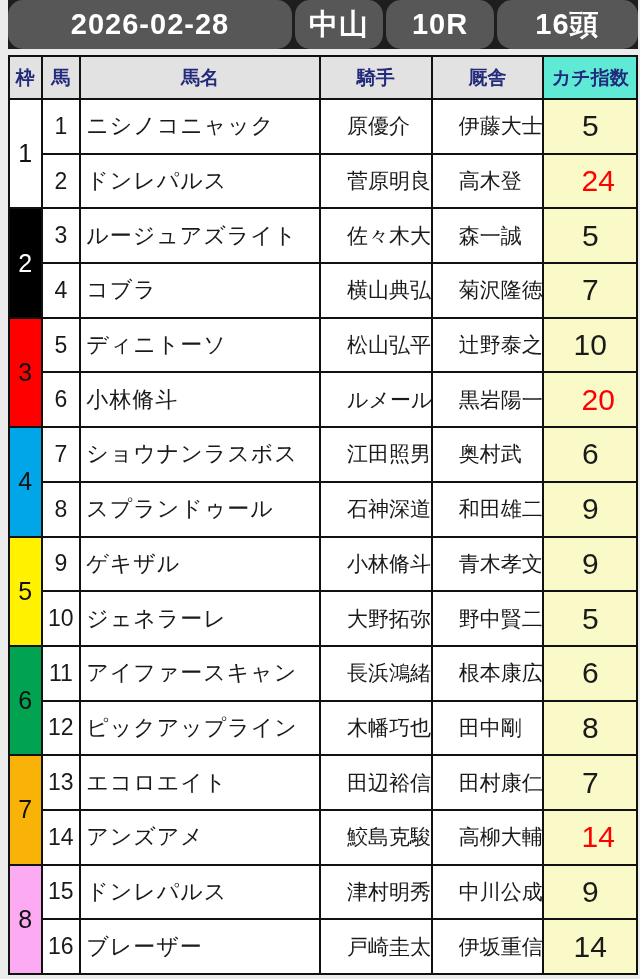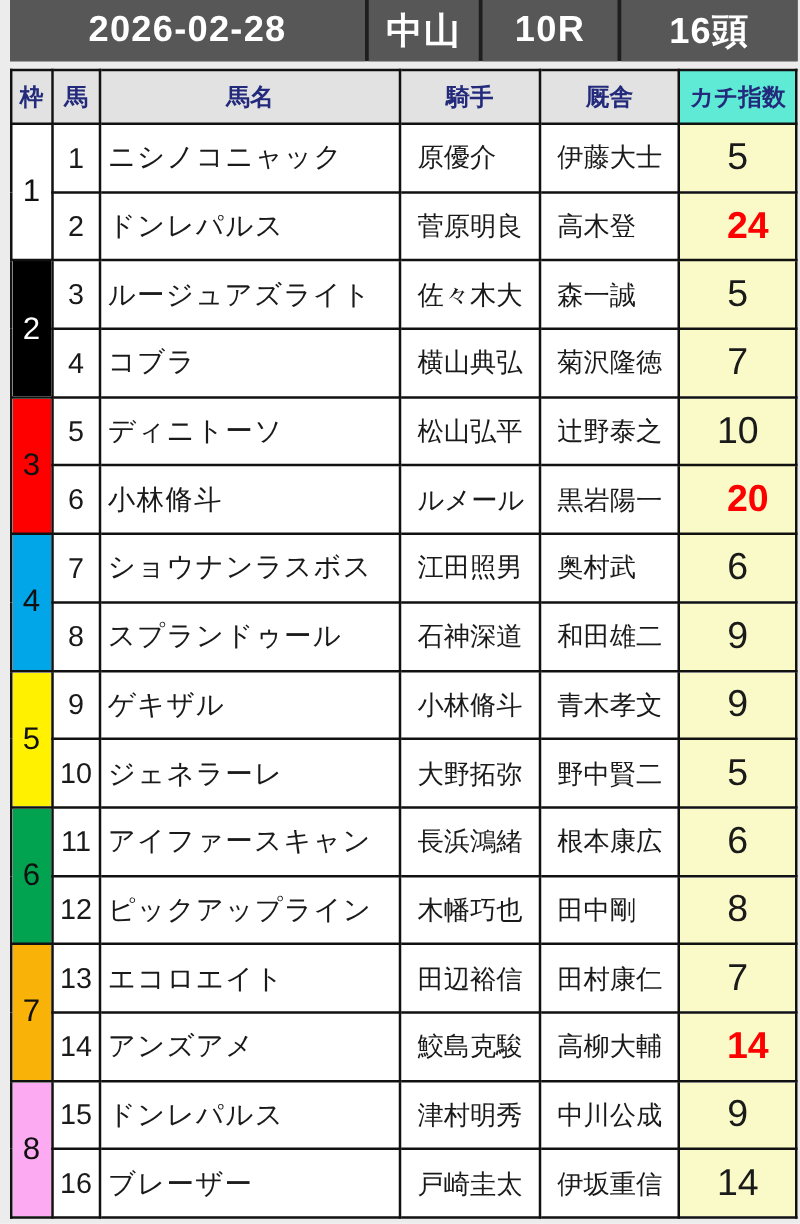--- a/index.html
+++ b/index.html
@@ -9,21 +9,21 @@
     color:#1a1a1a;overflow:hidden;
   }
   
   .topbar{
     margin-left:8px;width:630px;height:49px;
     display:flex;background:#1e1e1e;
   }
   .topbar .cell{
     background:#575757;color:#ffffff;font-weight:bold;
     display:flex;align-items:center;justify-content:center;
-    font-size:29px;letter-spacing:1px;
+    font-size:29px;letter-spacing:1px;border-radius:15px;
   }
   .topbar .cell + .cell{margin-left:3px;}
   .tb-date{width:284px;font-size:31px;}
   .tb-track{width:88px;}
   .tb-race{width:108px;}
   .tb-heads{flex:1;}
   .gap{height:6px;}
   
   table{
     border-collapse:collapse;table-layout:fixed;
@@ -36,26 +36,26 @@
   thead tr{height:43px;}
   tbody tr{height:54.7px;}
   th{
     background:#e2e2e2;color:#232a7c;font-weight:bold;font-size:19px;
     text-align:center;
   }
   th.idx-head{background:#5eead4;}
   td.frame{text-align:center;font-size:25px;}
   td.num{text-align:center;font-size:23px;}
   td.hname{font-size:22px;padding-left:5px;letter-spacing:1px;}
-  td.jockey,td.stable{font-size:21px;padding-left:13px;}
+  td.jockey,td.stable{font-size:21px;padding-left:26px;}
   td.idx{
     background:#fafac8;text-align:center;font-size:30px;
     font-weight:normal;color:#1a1a1a;
   }
-  td.idx.hot{color:#ff0000;font-weight:bold;padding-left:16px;}
+  td.idx.hot{color:#ff0000;font-weight:normal;padding-left:16px;}
 </style>
 </head>
 <body>
 
 <div class="topbar">
   <div class="cell tb-date">2026-02-28</div>
   <div class="cell tb-track">中山</div>
   <div class="cell tb-race">10R</div>
   <div class="cell tb-heads">16頭</div>
 </div>

